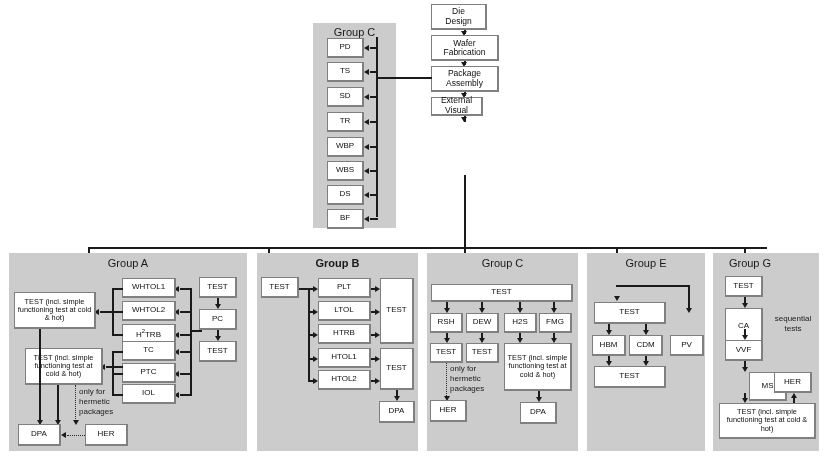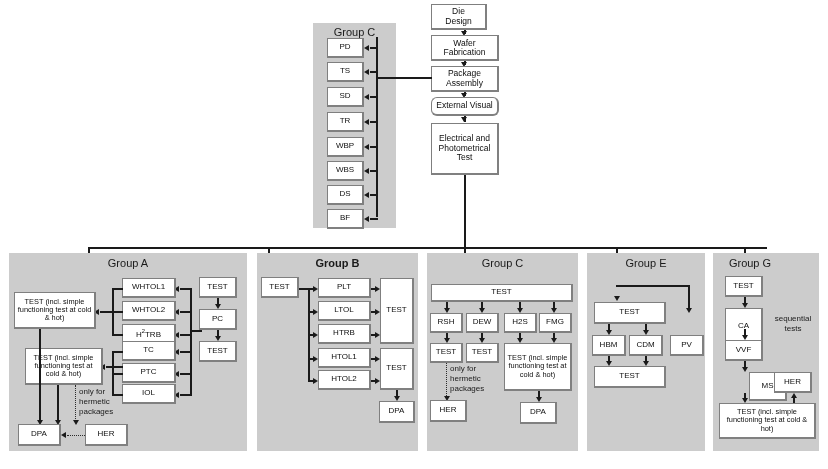--- a/index.html
+++ b/index.html
@@ -65,31 +65,26 @@
   <div class="ln lnv" style="left:464px;top:61px;height:4px;"></div>
   <div class="ar ar-d" style="left:461px;top:62px;"></div>
 
   <div class="box" style="left:431px;top:66px;width:68px;height:26px;">
     <span style="white-space:pre-line">Package
 Assembly</span>
   </div>
   <div class="ln lnv" style="left:464px;top:92px;height:4px;"></div>
   <div class="ar ar-d" style="left:461px;top:93px;"></div>
 
-  <div class="box" style="left:431px;top:97px;width:68px;height:19px;border-radius:6px;">
+  <div class="box" style="left:431px;top:97px;width:52px;height:19px;">
     <span>External Visual</span>
   </div>
   <div class="ln lnv" style="left:464px;top:116px;height:6px;"></div>
   <div class="ar ar-d" style="left:461px;top:117px;"></div>
 
-  <div class="box" style="left:431px;top:123px;width:68px;height:52px;">
-    <span style="white-space:pre-line">Electrical and
-Photometrical
-Test</span>
-  </div>
 
   <div class="ln lnv2" style="left:464px;top:175px;height:72px;"></div>
 
   <div class="panel" style="left:313px;top:23px;width:83px;height:205px;"></div>
   <div class="panel-title" style="left:313px;top:26px;width:83px;">Group C</div>
 
   <div class="ln lnh" style="left:376px;top:77px;width:56px;"></div>
   <div class="ln lnv" style="left:376px;top:37px;height:180px;"></div>
 
   <div class="box small" style="left:327px;top:38px;width:37px;height:20px;">

